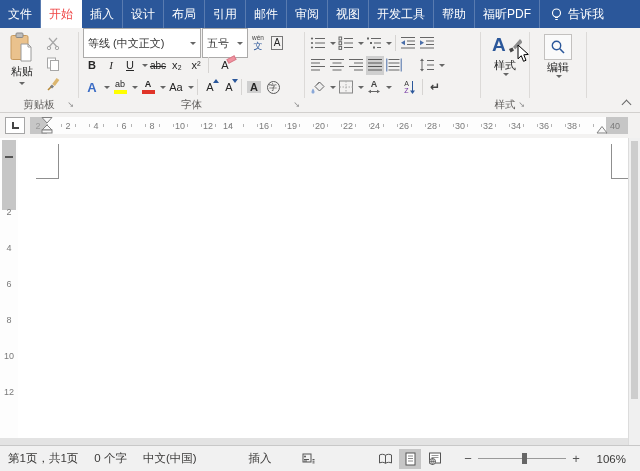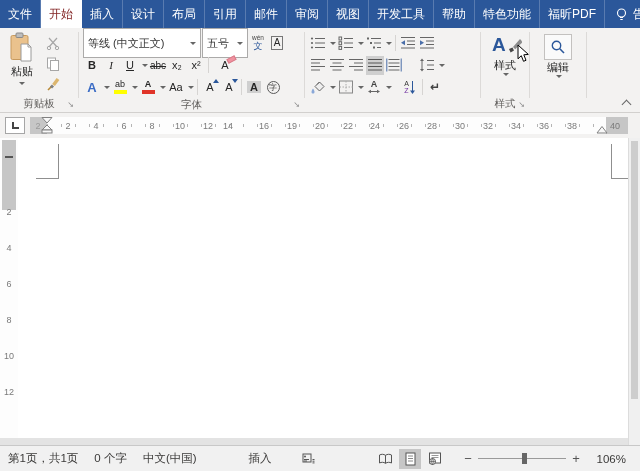--- a/index.html
+++ b/index.html
@@ -3,30 +3,30 @@
 <meta charset="utf-8">
 <style>
   * { margin:0; padding:0; box-sizing:border-box; }
   html,body { width:640px; height:471px; }
   body { font-family:"Liberation Sans","DejaVu Sans",sans-serif; background:#fff; overflow:hidden; }
   #app { position:relative; width:640px; height:471px; background:#fff; }
 
   
   .titlebar { height:28px; background:#2b579a; display:flex; align-items:stretch; color:#fff; font-size:12px; }
   .tab { display:flex; align-items:center; padding:0 8px; border-right:1px solid rgba(255,255,255,.22); white-space:nowrap; cursor:default; }
-  .tab.active { background:#fff; color:#7f1d1d; border-right-color:transparent; }
+  .tab.active { background:#fff; color:#ef4444; border-right-color:transparent; }
   .tb-iconbtn { display:flex; align-items:center; gap:5px; padding:0 10px; white-space:nowrap; }
   .tb-spacer { flex:1; }
 
   
   .ribbon { height:85px; background:#f3f2f1; border-bottom:1px solid #d2d0ce; display:flex; position:relative; }
   .grp { display:flex; flex-direction:column; padding-top:4px; position:relative; }
   .grp-rows { flex:1; display:flex; flex-direction:column; }
   .grp-row { height:22px; display:flex; align-items:center; padding:0 4px; gap:1px; }
-  .grp-footer { height:15px; display:flex; justify-content:center; font-size:10.5px; color:#605e5c; position:relative; }
+  .grp-footer { height:15px; display:flex; align-items:center; justify-content:center; font-size:10.5px; color:#605e5c; position:relative; }
   .launcher { position:absolute; right:2px; bottom:2px; width:11px; height:11px; font-size:8px; color:#8a8a8a; line-height:11px; text-align:center; }
   .launcher::before { content:"↘"; }
   .gsep { width:1px; background:#dcdad8; margin:4px 0 14px; }
   .btn { display:inline-flex; align-items:center; justify-content:center; min-width:18px; height:19px; font-size:11px; color:#262626; position:relative; }
   .btn.sel { background:#cfcfcf; }
   .car { width:0; height:0; border-left:3px solid transparent; border-right:3px solid transparent; border-top:3.5px solid #666; margin-left:2px; flex:0 0 auto; }
   .isep { width:1px; height:16px; background:#d6d4d2; margin:0 2px; }
   .combo { display:flex; align-items:center; background:#fff; border:1px solid #abaaa9; height:30px; font-size:11px; padding:0 4px; color:#333; white-space:nowrap; overflow:hidden; }
   .combo .car { margin-left:auto; }
 
@@ -113,21 +113,20 @@
     <div class="tab active">开始</div>
     <div class="tab">插入</div>
     <div class="tab">设计</div>
     <div class="tab">布局</div>
     <div class="tab">引用</div>
     <div class="tab">邮件</div>
     <div class="tab">审阅</div>
     <div class="tab">视图</div>
     <div class="tab">开发工具</div>
     <div class="tab">帮助</div>
-    <div class="tab">特色功能</div>
     <div class="tab">福昕PDF</div>
     <div class="tb-iconbtn">
       <span>
         <svg width="13" height="15" viewBox="0 0 13 15">
             <circle cx="6.5" cy="6" r="4" fill="none" stroke="#fff" stroke-width="1.1"></circle>
             <path d="M5 10.5h3M5.3 12.5h2.4" stroke="#fff" stroke-width="1.1" fill="none"></path>
           </svg>
       </span>
       <span>告诉我</span>
     </div>

